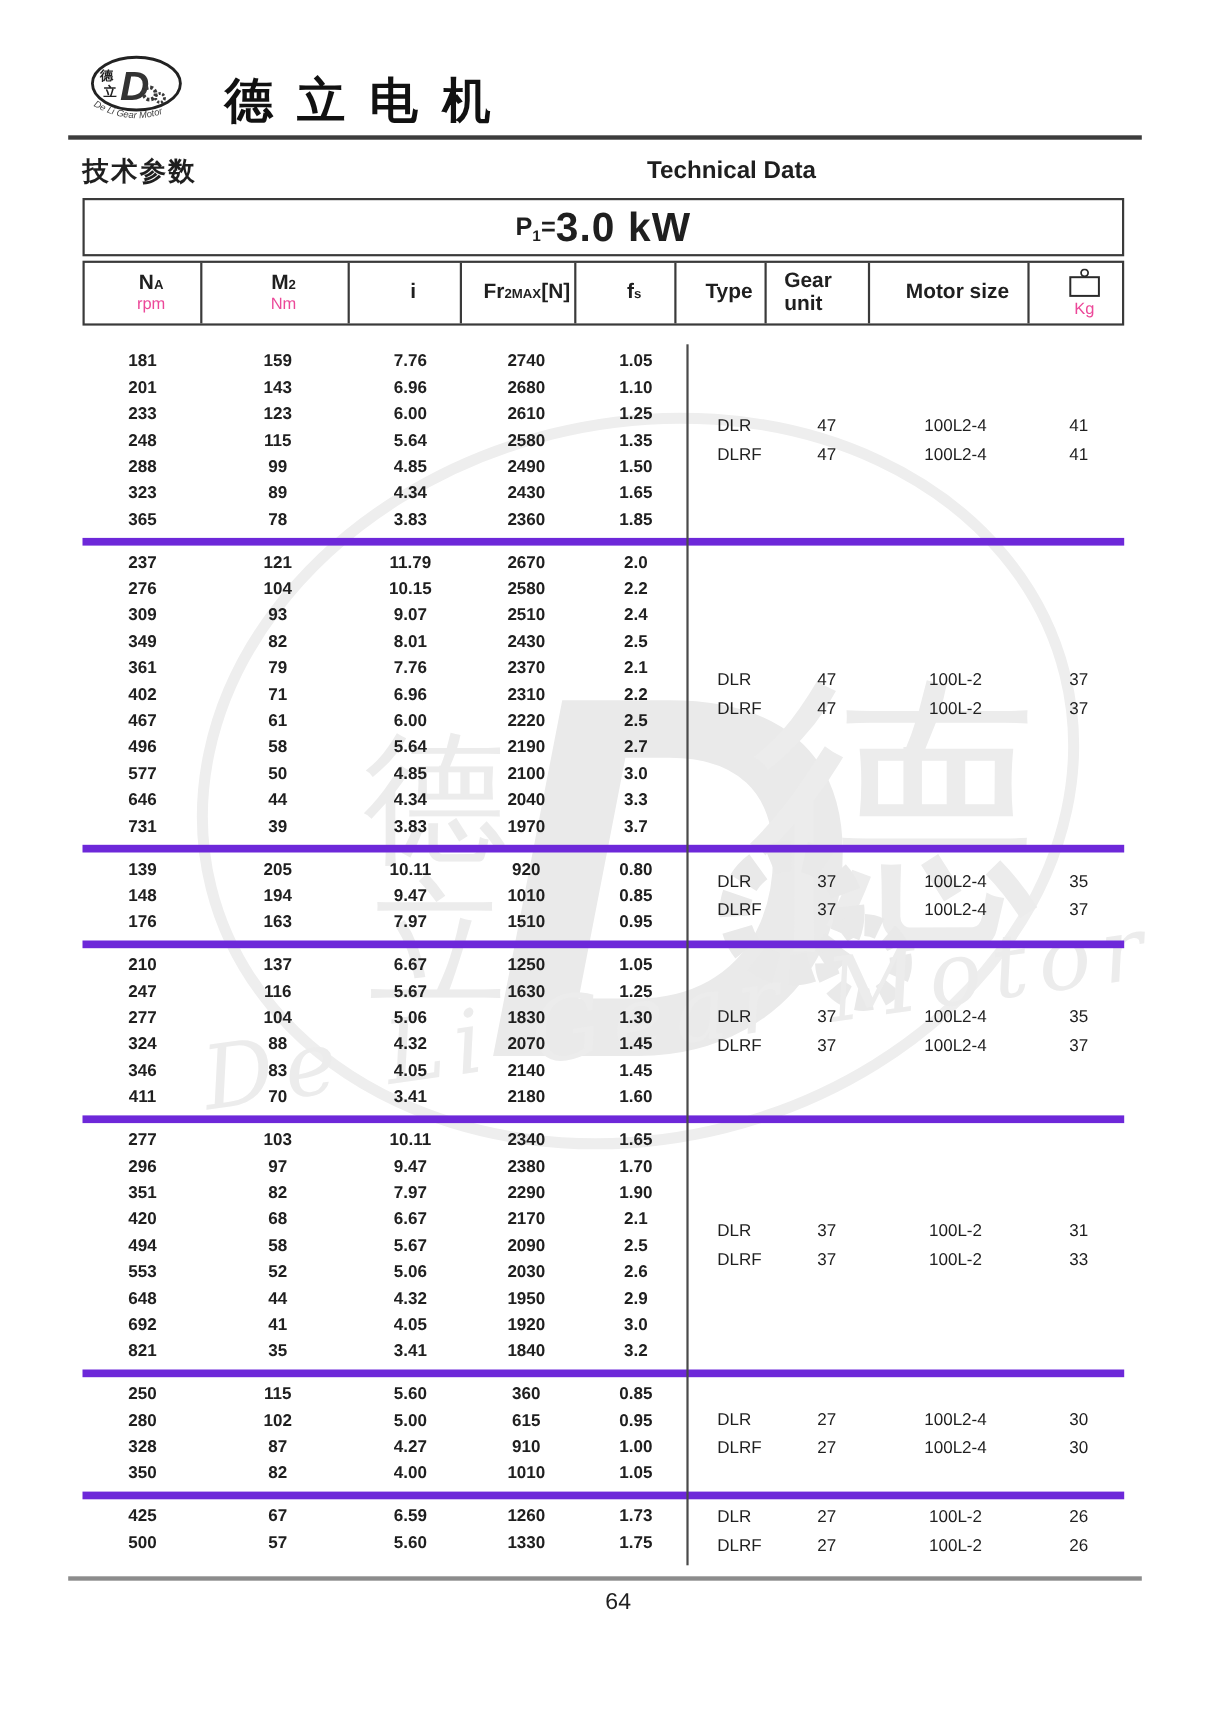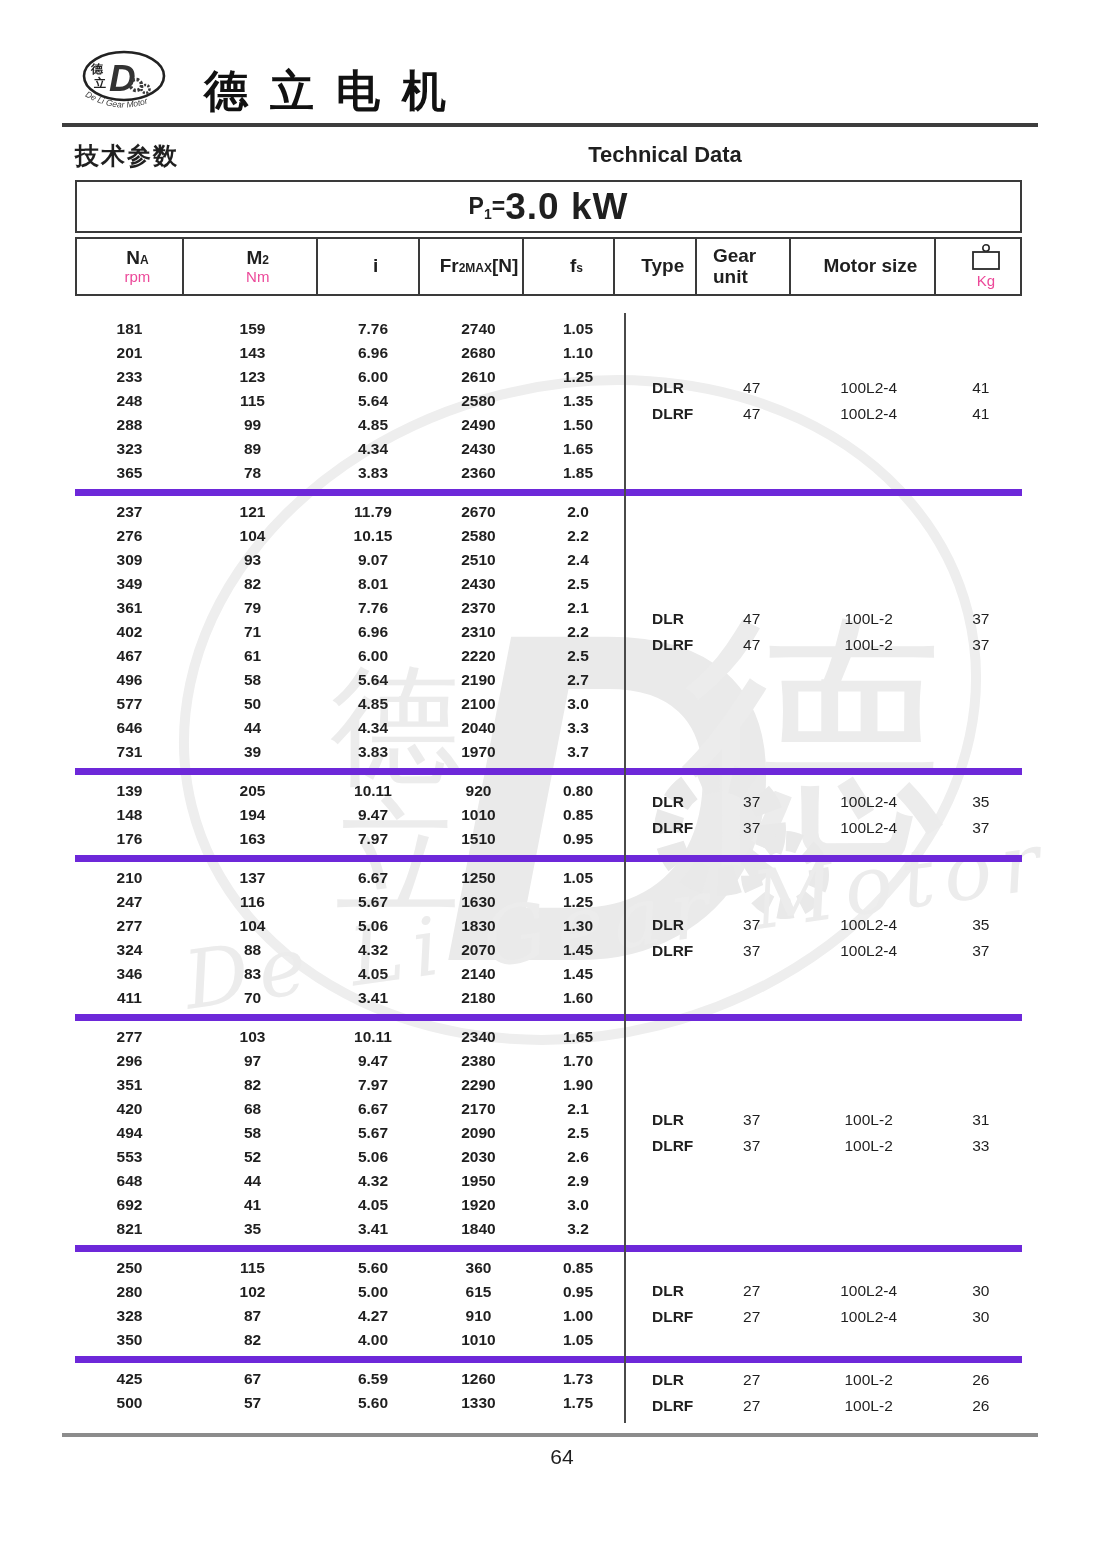--- a/index.html
+++ b/index.html
@@ -53,21 +53,21 @@
   
   .tbody { position:absolute; left:75px; top:313px; width:947px; z-index:1; }
   .vline { position:absolute; left:549px; top:0; bottom:0; width:2px; background:#4a4a4a; }
   .group { display:flex; padding:4px 0; }
   .group + .group { border-top:7px solid #6d28d9; }
   .g-left { width:549px; display:flex; flex-direction:column;font-weight:bold; }
   .g-right { width:398px; display:flex; flex-direction:column; justify-content:center; }
   .g-row { display:flex; height:24px; line-height:24px; font-size:15.5px; }
   .v-row { display:flex; height:26px; line-height:26px; font-size:15.5px; }
   .cell { text-align:center; display:inline-block; }
-  .cell.t { text-align:left; padding-left:28px;font-weight:bold; }
+  .cell.t { text-align:left; padding-left:28px; }
 
   
   .rule-bottom { position:absolute; left:62px; top:1433px; width:976px; height:4px; background:#8c8c8c; z-index:2; }
   .page-num { position:absolute; left:12px; top:1445px; width:1100px; text-align:center;
               font-size:21px; z-index:2; }
 
   svg text { font-family:"Liberation Sans", sans-serif; }
 </style>
 </head>
 <body>

